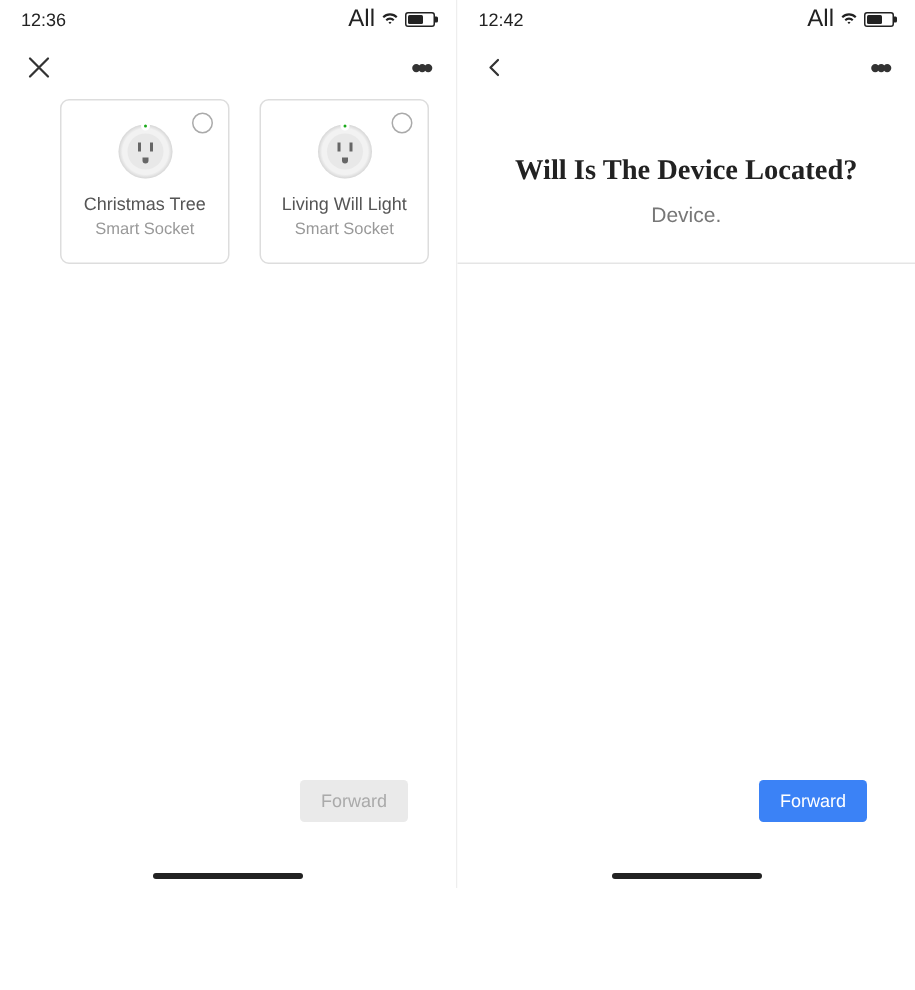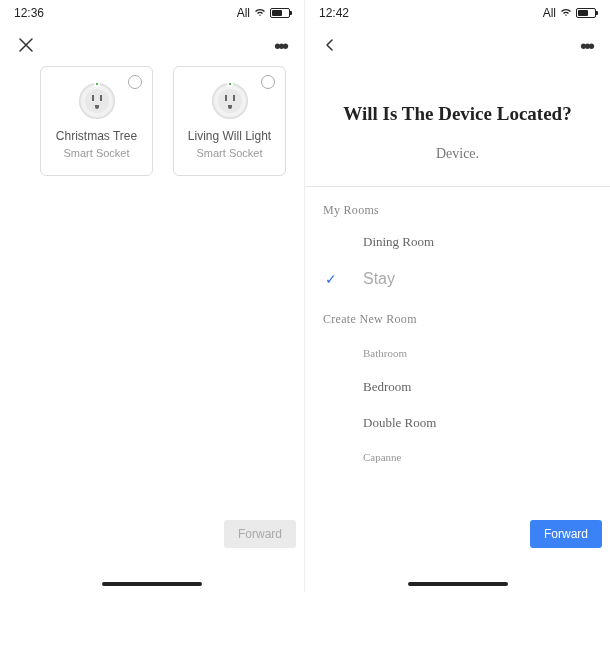--- a/index.html
+++ b/index.html
@@ -3,34 +3,34 @@
   <meta charset="utf-8">
   <style>
     * { margin: 0; padding: 0; box-sizing: border-box; font-family: -apple-system, BlinkMacSystemFont, "Segoe UI", Arial, sans-serif; }
     body { width: 610px; height: 660px; display: flex; background: #fff; overflow: hidden; }
     .pane { position: relative; height: 592px; background: #fff; }
     .pane-left { width: 305px; border-right: 1px solid #eee; }
     .pane-right { width: 305px; }
 
     .status-bar { height: 26px; display: flex; justify-content: space-between; align-items: center; padding: 0 14px; font-size: 12px; font-weight: 500; color: #222; }
     .status-left { }
-    .status-right { display: flex; align-items: center; gap: 4px; font-size: 12px; }
+    .status-right { display: flex; align-items: center; gap: 4px; font-size: 16px; }
     .battery-icon { width: 20px; height: 10px; border: 1px solid #222; border-radius: 2px; position: relative; display: inline-block; }
     .battery-icon::after { content: ""; position: absolute; right: -3px; top: 2px; width: 2px; height: 4px; background: #222; border-radius: 0 1px 1px 0; }
     .battery-fill { position: absolute; left: 1px; top: 1px; width: 10px; height: 6px; background: #222; border-radius: 1px; }
 
     .nav-bar { height: 40px; display: flex; justify-content: space-between; align-items: center; padding: 0 18px; }
     .nav-icon { font-size: 18px; color: #333; cursor: pointer; line-height: 1; }
     .nav-dots { font-size: 20px; color: #333; letter-spacing: -3px; cursor: pointer; }
 
     .screen-title-l { text-align: center; font-size: 21px; font-weight: 500; color: #222; margin-top: 48px; margin-bottom: 28px; font-family: "Times New Roman", serif; letter-spacing: 0.5px; }
 
     .screen-title-r { text-align: center; font-size: 19px; font-weight: 600; color: #222; margin-top: 36px; padding: 0 14px; font-family: "Times New Roman", serif; line-height: 1.3; }
     .screen-subtitle-r { text-align: center; font-size: 12px; color: #777; margin-top: 8px; padding: 0 14px; line-height: 1.5; }
-    .screen-subtitle-r2 { text-align: center; font-size: 14px; color: #777; margin-top: 19px; font-family: Liberation Serif, serif; }
+    .screen-subtitle-r2 { text-align: center; font-size: 14px; color: #777; margin-top: 8px; font-family: Liberation Sans, sans-serif; }
 
     .card-row { display: flex; gap: 20px; padding: 0 18px; margin-left: 22px; }
     .device-card { flex: 1; border: 1px solid #ddd; border-radius: 6px; padding: 12px 8px 16px 8px; position: relative; text-align: center; cursor: pointer; }
     .card-radio { position: absolute; top: 8px; right: 10px; width: 14px; height: 14px; border: 1px solid #aaa; border-radius: 50%; }
     .plug-icon { width: 36px; height: 36px; border-radius: 50%; background: radial-gradient(circle at center, #f2f2f2 0%, #f2f2f2 60%, #d8d8d8 70%, #888 80%); margin: 4px auto 10px auto; position: relative; display: flex; align-items: center; justify-content: center; }
     .plug-dot { position: absolute; top: -2px; left: 50%; transform: translateX(-50%); width: 6px; height: 6px; border-radius: 50%; background: #1aaa1a; border: 2px solid #fff; }
     .plug-face { width: 24px; height: 24px; border-radius: 50%; background: #e8e8e8; position: relative; }
     .plug-slot { position: absolute; width: 2px; height: 6px; background: #666; top: 6px; }
     .plug-slot.l { left: 7px; }
     .plug-slot.r { right: 7px; }
@@ -41,21 +41,21 @@
     .hr { height: 1px; background: #e5e5e5; margin-top: 24px; }
 
     .room-list { padding: 16px 18px 0 18px; font-size: 13px; color: #666; }
     .room-section { margin-bottom: 6px; color: #888; font-size: 12px; font-family: "Times New Roman", serif; letter-spacing: 0.3px; }
     .room-item { padding: 10px 0 10px 40px; font-size: 13px; color: #666; position: relative; cursor: pointer; font-family: "Times New Roman", serif; }
     .room-item.small { font-size: 11px; color: #999; }
     .room-item.selected { color: #aaa; font-size: 16px; }
     .room-check { position: absolute; left: 2px; top: 11px; color: #2b6de0; font-size: 14px; }
     .create-room { padding: 14px 0 10px 0; font-size: 12px; color: #888; font-family: "Times New Roman", serif; letter-spacing: 0.3px; }
 
-    .forward-btn { position: absolute; bottom: 44px; right: 8px; width: 72px; height: 28px; border-radius: 3px; font-size: 12px; display: flex; align-items: center; justify-content: center; cursor: pointer; }
+    .forward-btn { position: absolute; bottom: 44px; right: 32px; width: 72px; height: 28px; border-radius: 3px; font-size: 12px; display: flex; align-items: center; justify-content: center; cursor: pointer; }
     .forward-disabled { background: #eaeaea; color: #aaa; }
     .forward-enabled { background: #3b82f6; color: #fff; }
 
     .home-bar { position: absolute; bottom: 6px; left: 50%; transform: translateX(-50%); width: 100px; height: 4px; background: #222; border-radius: 2px; }
   </style>
 </head>
 <body>
 
 <div class="pane pane-left">
   <div class="status-bar">
@@ -137,29 +137,16 @@
         </svg>
     </span>
     <span class="nav-dots">•••</span>
   </div>
 
   <div class="screen-title-r">Will Is The Device Located?</div>
   <div class="screen-subtitle-r2">Device.</div>
 
   <div class="hr"></div>
 
-  <div class="room-list">
-    <div class="room-section">My Rooms</div>
-    <div class="room-item">Dining Room</div>
-    <div class="room-item selected">
-      <span class="room-check">✓</span>
-      <span>Stay</span>
-    </div>
-    <div class="create-room">Create New Room</div>
-    <div class="room-item small">Bathroom</div>
-    <div class="room-item">Bedroom</div>
-    <div class="room-item">Double Room</div>
-    <div class="room-item small">Capanne</div>
-  </div>
 
   <div class="forward-btn forward-enabled">Forward</div>
   <div class="home-bar"></div>
 </div>
 
 </body></html>

